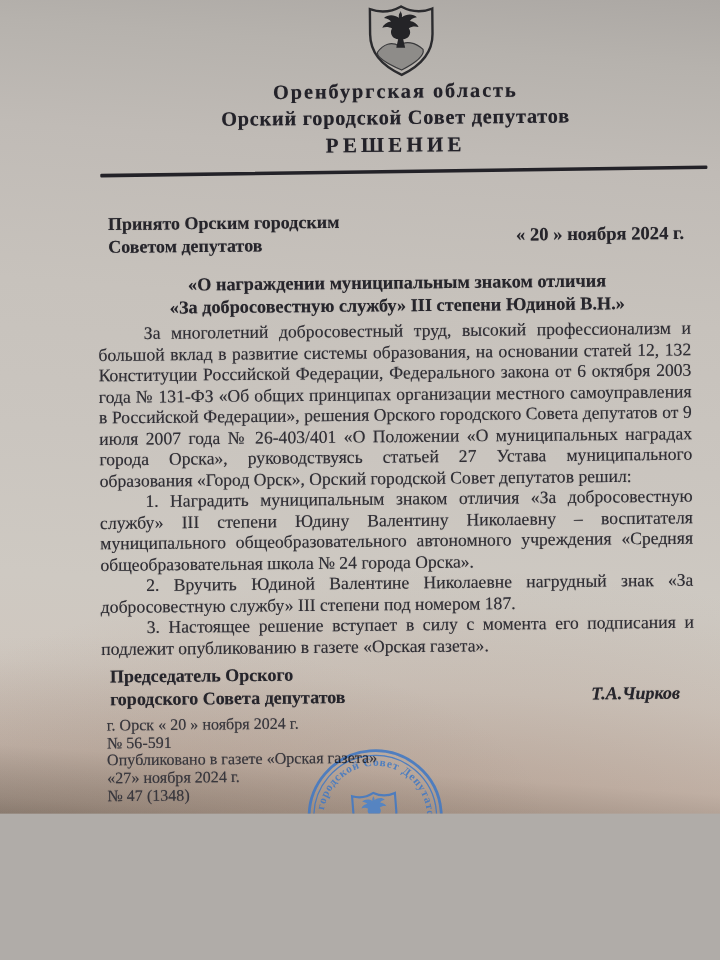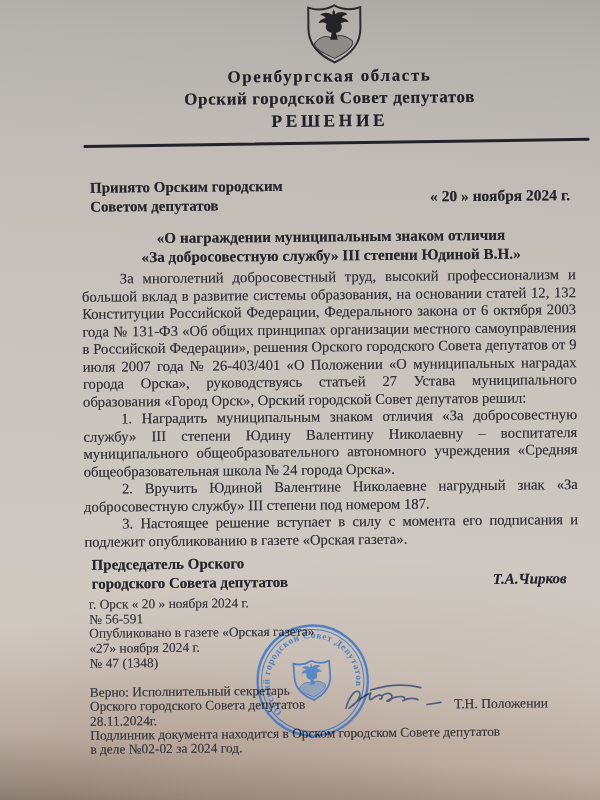--- a/index.html
+++ b/index.html
@@ -2,21 +2,21 @@
 <html lang="ru"><head>
 <meta charset="utf-8">
 <style>
   html,body{margin:0;padding:0;}
   body{
     width:600px;height:800px;overflow:hidden;
     font-family:"Liberation Serif","DejaVu Serif",serif;
     background:#b0aca8;
   }
   .photo{
-    position:relative;width:600px;height:800px;overflow:hidden;
+    position:relative;width:600px;height:678px;overflow:hidden;
     background:
       radial-gradient(140% 55% at 62% 104%, rgba(146,116,96,0.30), rgba(146,116,96,0) 62%),
       radial-gradient(120% 40% at 10% 100%, rgba(120,100,85,0.22), rgba(120,100,85,0) 55%),
       linear-gradient(184deg,
         #aca8a4 0%, #b6b2ad 8%, #c0bbb6 20%, #c7c2bc 38%,
         #cac5bf 55%, #cec9c2 72%, #cfc7bf 82%, #c8bab0 92%, #a1948a 98%, #8d8177 100%);
   }
   .doc{
     position:absolute;left:75px;top:0;width:515px;height:800px;
     transform:rotate(-0.55deg);transform-origin:300px 400px;

